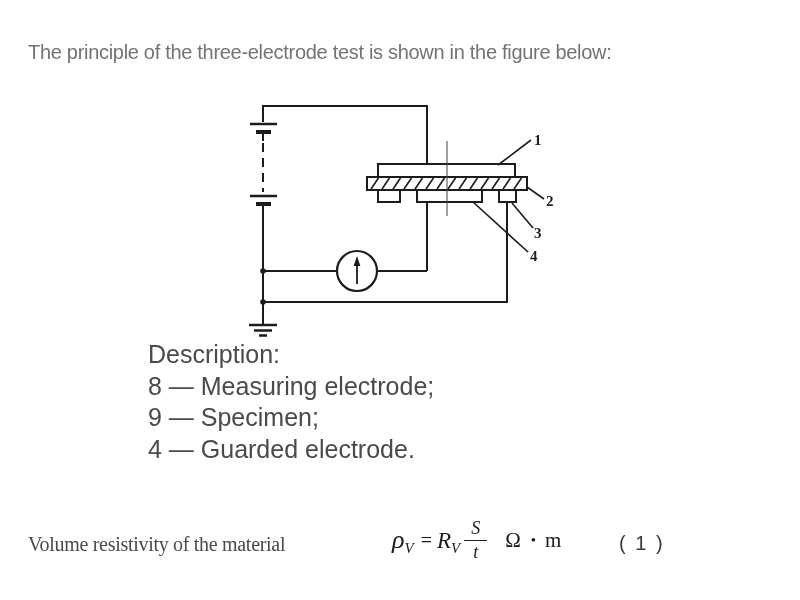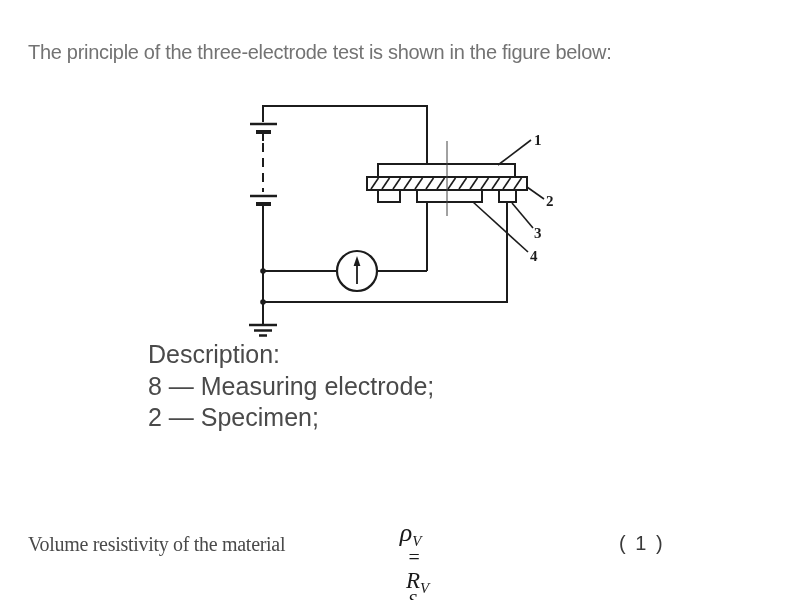--- a/index.html
+++ b/index.html
@@ -22,26 +22,26 @@
     position:absolute;left:148px;top:339px;
     font-size:25px;line-height:31.6px;color:#4a4a4a;
   }
   .footer-intro{
     position:absolute;left:28px;top:533px;
     font-size:20px;letter-spacing:-0.3px;color:#4a4a4a;white-space:nowrap;font-family:Liberation Serif, serif;
   }
   .formula{
     position:absolute;left:392px;top:520px;height:40px;
     display:flex;align-items:center;
-    color:#1a1a1a;font-family:"Liberation Serif",serif;white-space:nowrap;flex-direction:column;
+    color:#1a1a1a;font-family:"Liberation Serif",serif;white-space:nowrap;
   }
   .f-rho{font-style:italic;font-size:26px;line-height:1}
   .f-rho sub,.f-R sub{font-size:15px;font-style:italic;line-height:0;vertical-align:-5px}
   .f-eq{font-size:20px;margin-left:7px}
-  .f-R{font-style:italic;font-size:23px;line-height:1;margin-left:14px}
+  .f-R{font-style:italic;font-size:23px;line-height:1;margin-left:5px}
   .f-frac{display:inline-flex;flex-direction:column;align-items:center;
           font-style:italic;font-size:18px;line-height:1.05;margin-left:4px}
   .f-num{padding:0 7px 2px}
   .f-den{border-top:1.7px solid #1a1a1a;padding:2px 7px 0;align-self:stretch;text-align:center}
   .f-omega{font-size:21px;margin-left:18px}
   .f-dot{font-size:15px;margin-left:10px}
   .f-m{font-size:21px;margin-left:9px}
   .eq-number{
     position:absolute;left:619px;top:532px;
     font-size:20px;letter-spacing:2px;color:#3a3a3a;white-space:nowrap;
@@ -144,21 +144,22 @@
 
   <text x="534" y="145">1</text>
   <text x="546" y="206">2</text>
   <text x="534" y="238">3</text>
   <text x="530" y="261">4</text>
 </svg>
 
 <div class="desc">
   <div>Description:</div>
   <div>8 — Measuring electrode;</div>
-  <div>2 — Specimen;</div>
+  <div>9 — Specimen;</div>
+  <div>4 — Guarded electrode.</div>
 </div>
 
 <div class="footer-intro">Volume resistivity of the material</div>
 
 <div class="formula">
   <span class="f-rho"><span>ρ</span><sub>V</sub></span>
   <span class="f-eq">=</span>
   <span class="f-R"><span>R</span><sub>V</sub></span>
   <span class="f-frac">
     <span class="f-num">S</span>

